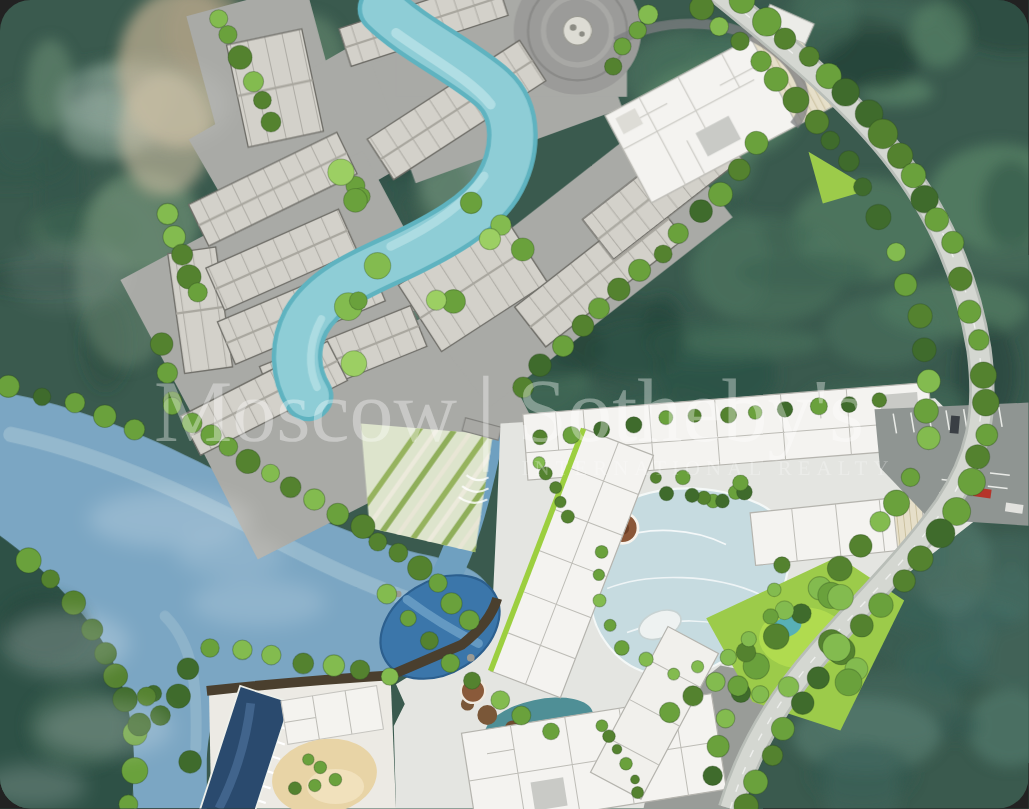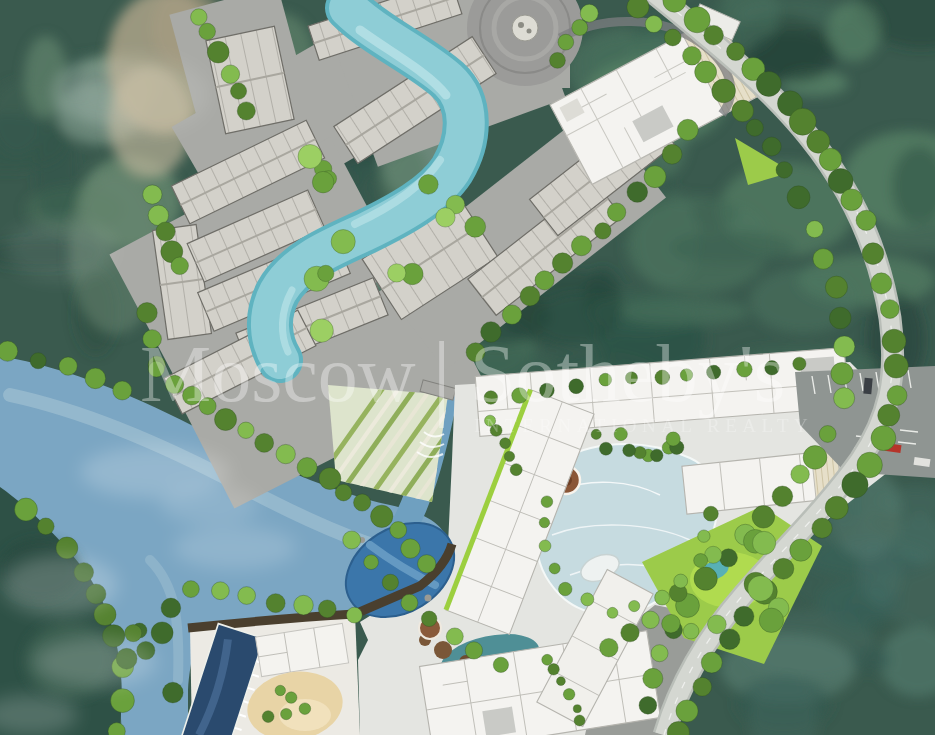--- a/index.html
+++ b/index.html
@@ -1,16 +1,16 @@
 <!DOCTYPE html>
 <html><head>
 <meta charset="utf-8">
 <style>
   html,body{margin:0;padding:0;background:#222;}
-  .stage{position:relative;width:935px;height:735px;overflow:hidden;font-family:"Liberation Sans",sans-serif;}
+  .stage{position:relative;width:935px;height:735px;overflow:hidden;font-family:"Liberation Sans",sans-serif;border-radius:28px;}
   .stage svg{display:block;width:935px;height:735px;}
   .wm-main{font-family:"Liberation Serif",serif;font-weight:400;}
   .wm-sub{font-family:"Liberation Serif",serif;letter-spacing:5.5px;}
   .bldg-line{stroke:#c9c8c2;stroke-width:1;fill:none;}
   .room-line{stroke:#bdbcb6;stroke-width:0.9;fill:none;}
 </style>
 </head>
 <body>
 
 <div class="stage">

